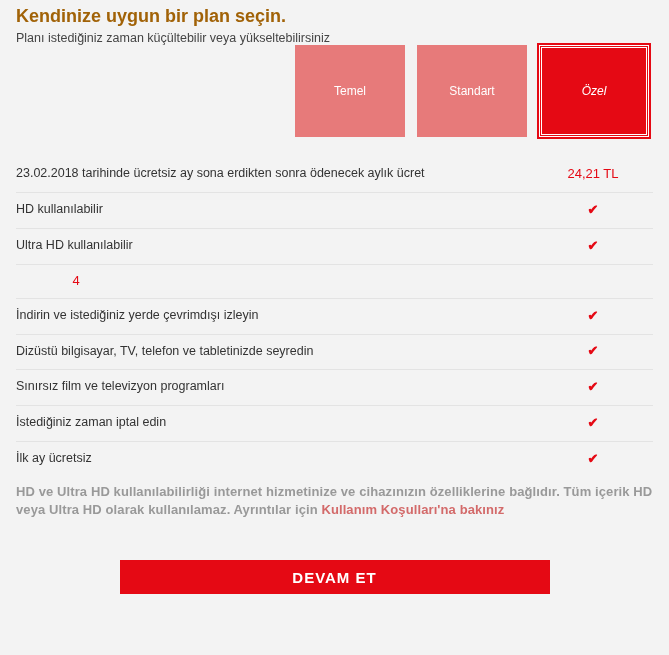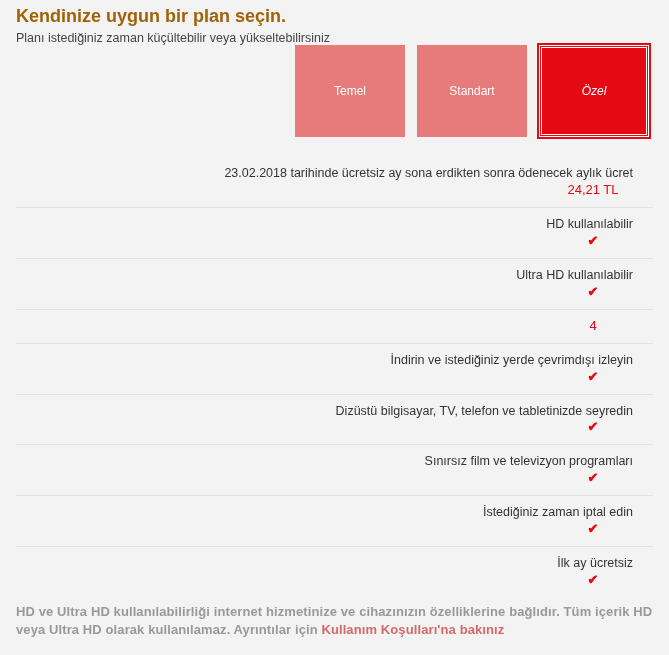--- a/index.html
+++ b/index.html
@@ -46,24 +46,23 @@
     background: #e77a7a;
   }
   .tile.active {
     background: #e50914;
     border: 3px double #fff;
     outline: 2px solid #e50914;
     font-style: italic;
   }
   .row {
     display: flex;
-    align-items: flex-end;
+    align-items: center;
     padding: 8px 0 10px 0;
     border-bottom: 1px solid #e3e3e3;
-    flex-direction: column;
   }
   .row:last-of-type { border-bottom: none; }
   .row .label {
     flex: 1;
     font-size: 12.5px;
     color: #333;
     padding-right: 20px;
     line-height: 1.35;
   }
   .row .value {

